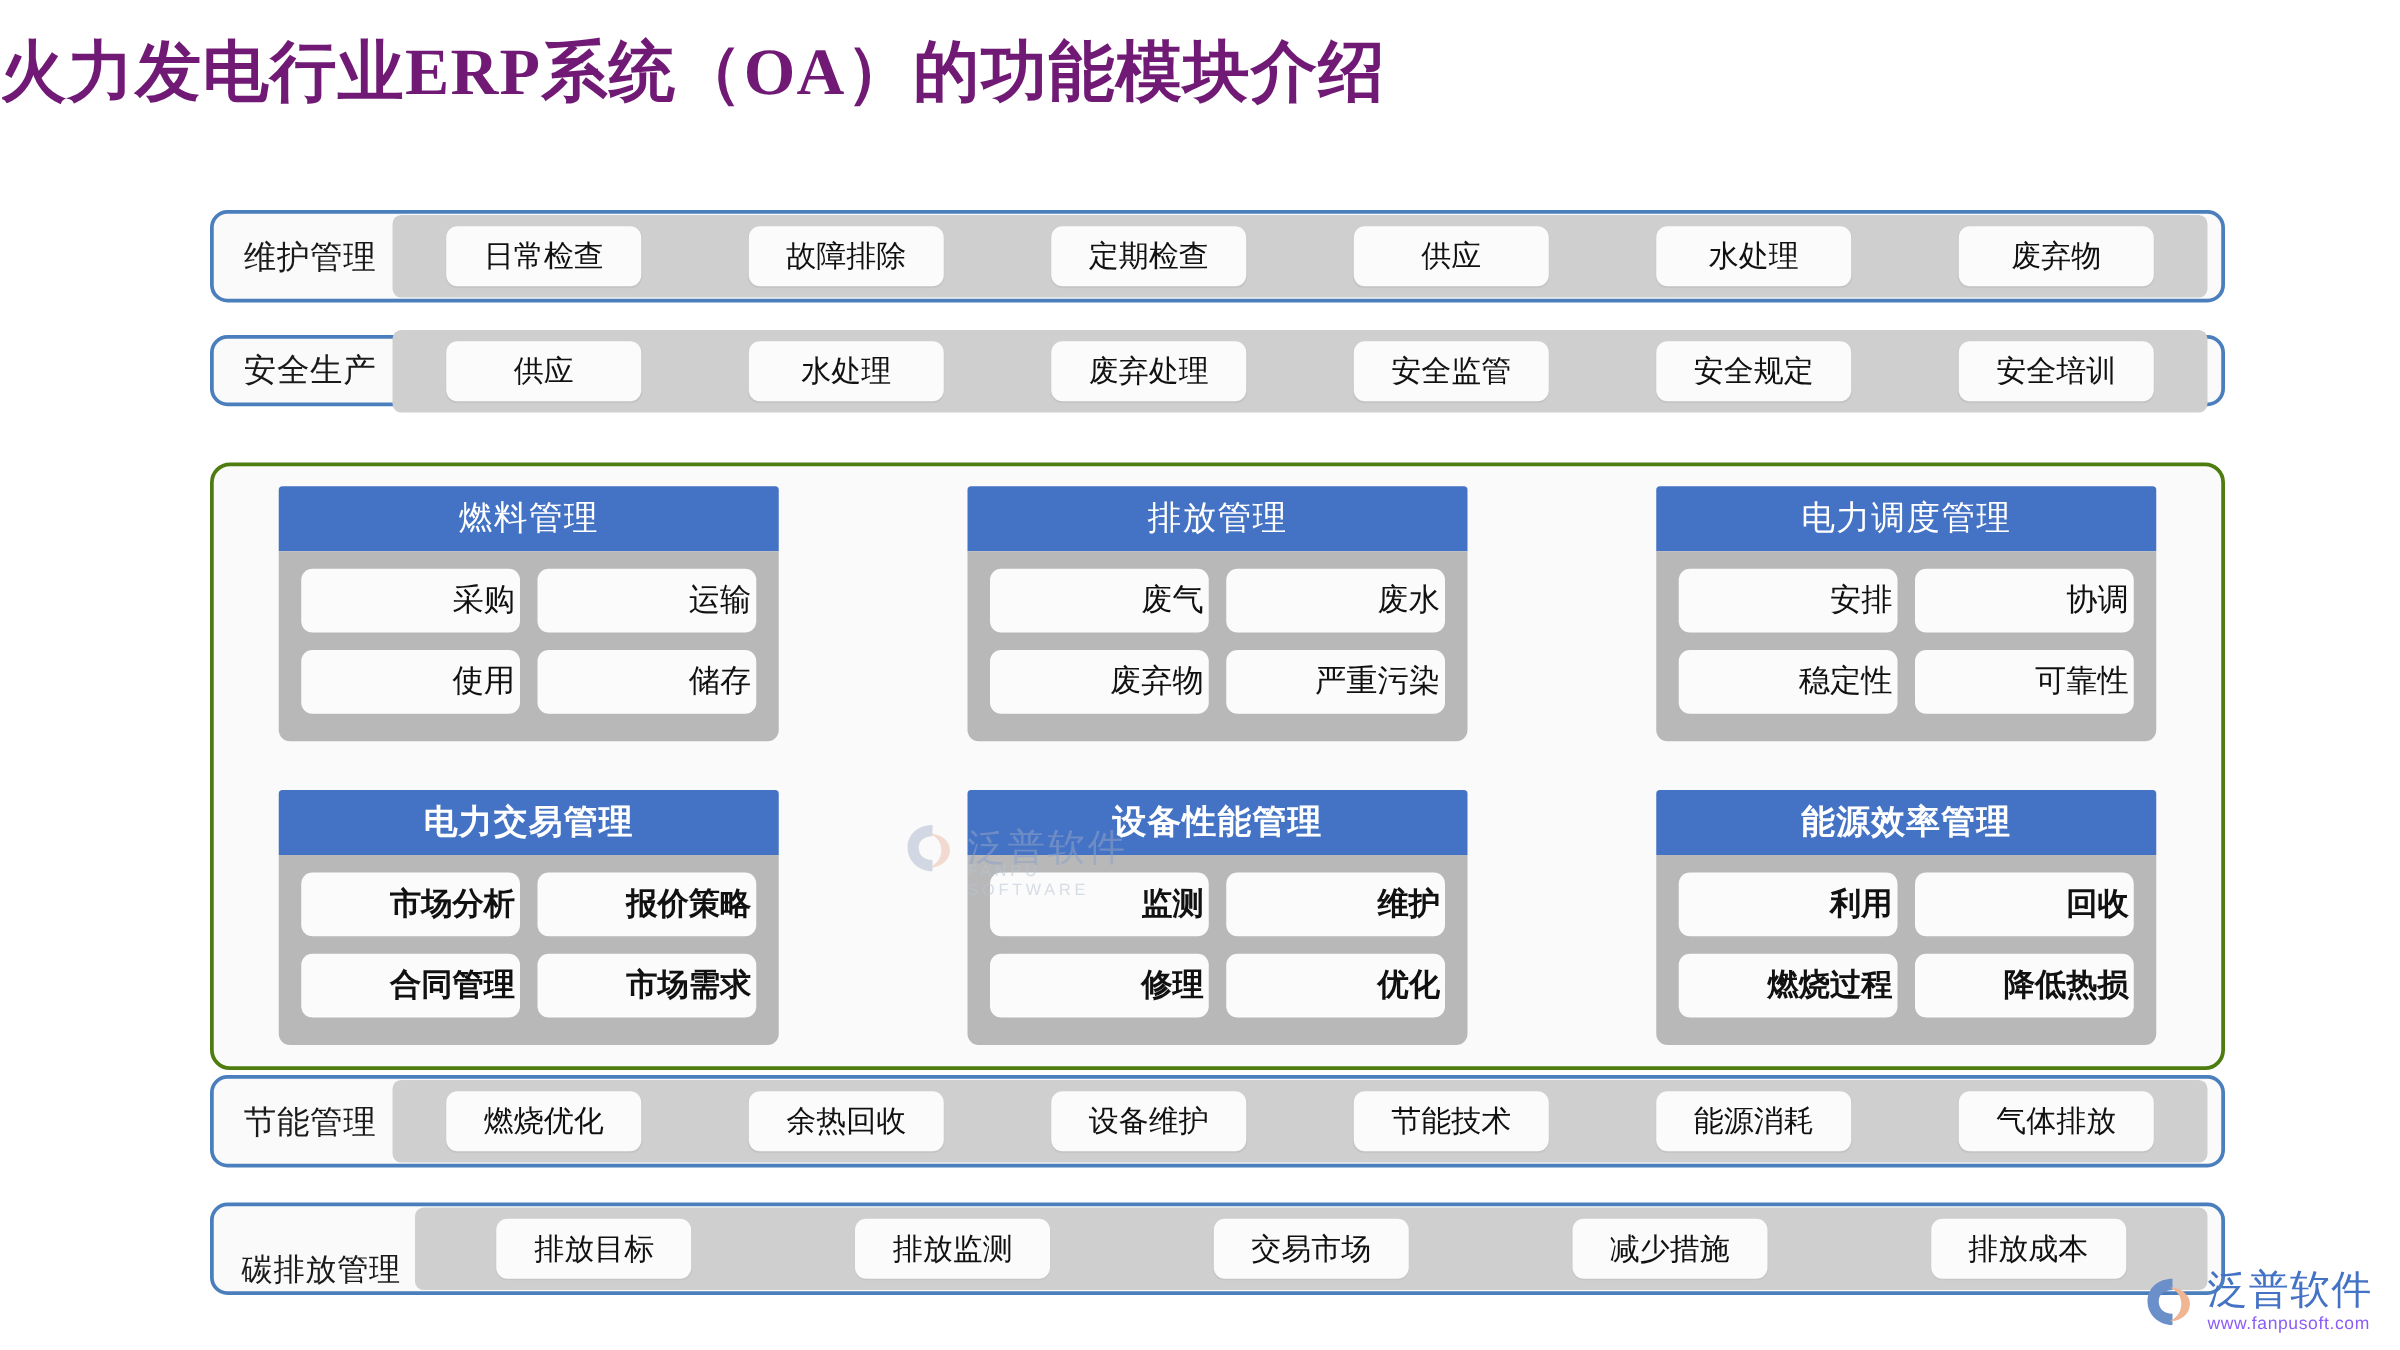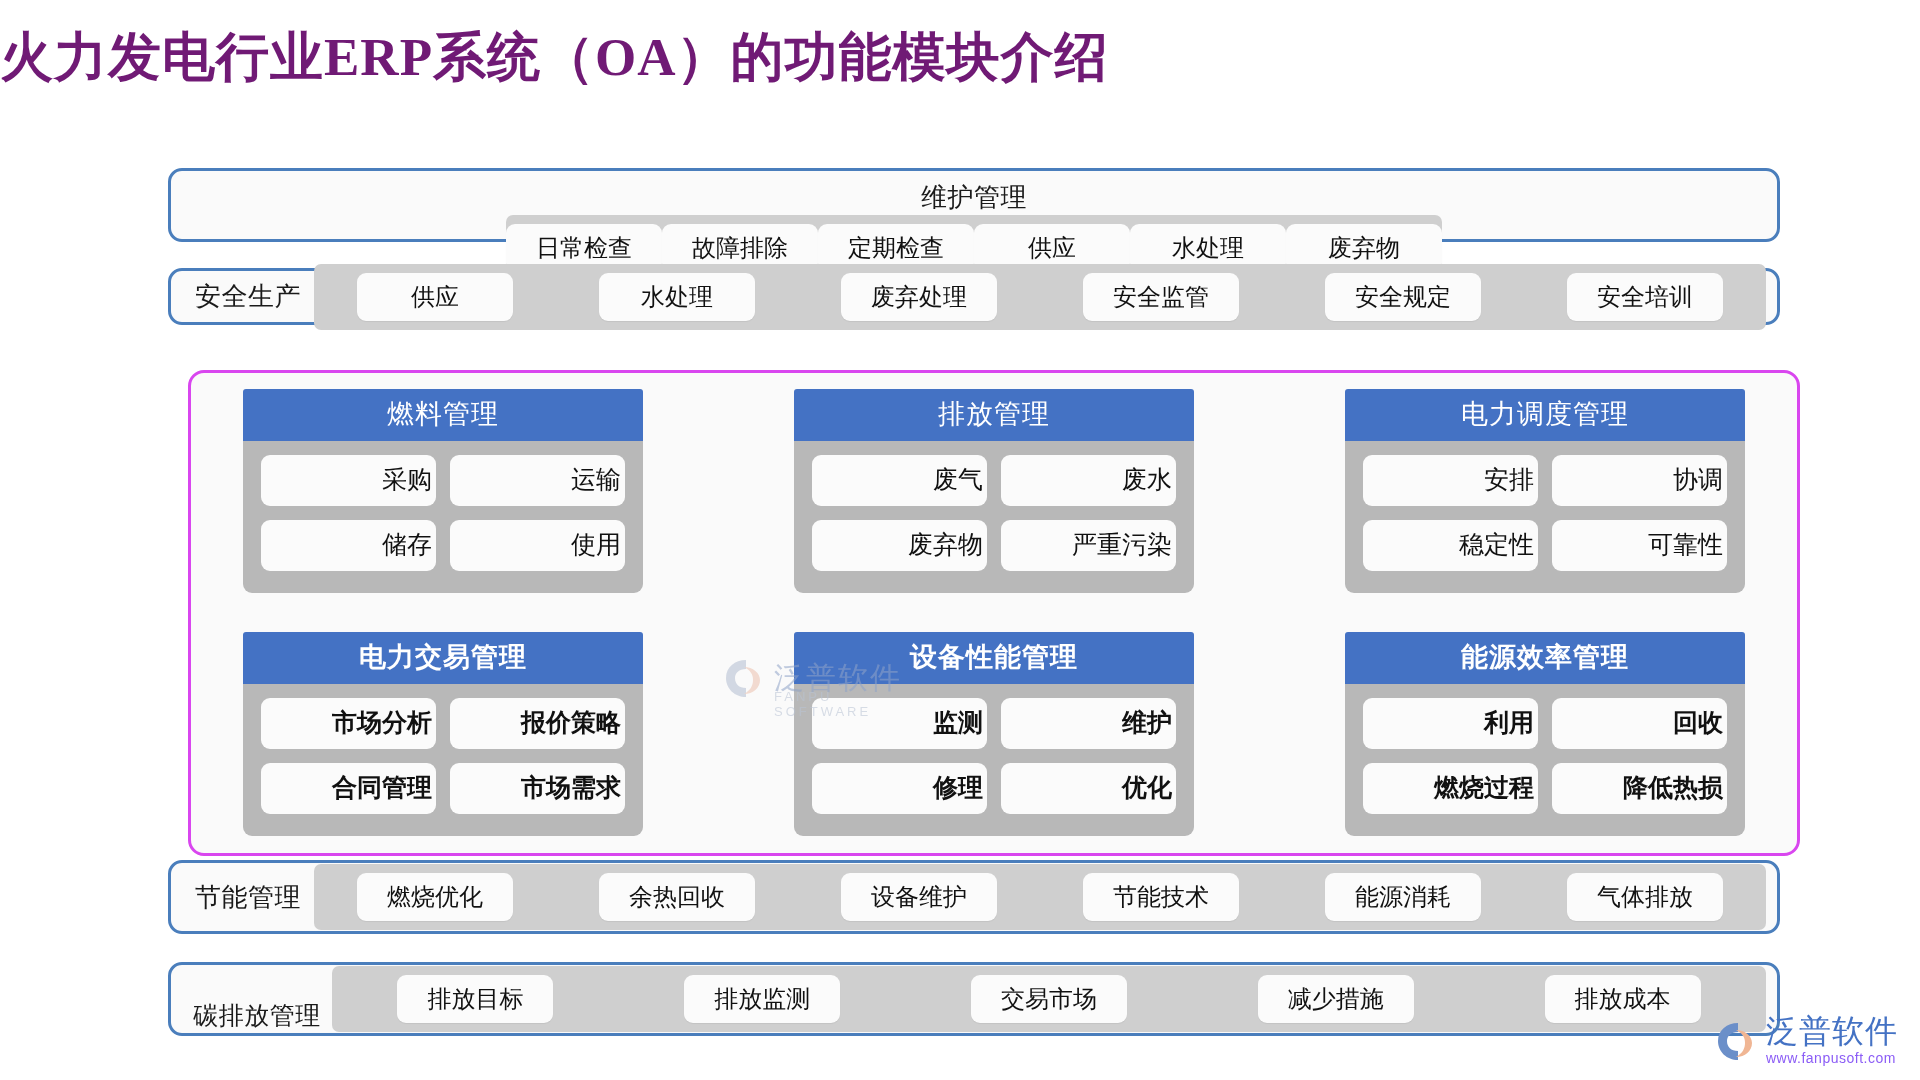--- a/index.html
+++ b/index.html
@@ -73,26 +73,25 @@
     white-space: nowrap;
     box-shadow: 0 1px 1px rgba(0,0,0,0.06);
     font-family: "Liberation Serif", "DejaVu Serif", serif;
   }
 
   
   #grid-container {
     position: absolute;
     left: 168px; top: 370px;
     width: 1612px; height: 486px;
-    border: 3px solid #d946ef;
+    border: 3px solid #4d7c0f;
     border-radius: 16px;
     background: #fafafa;
     box-sizing: border-box;
     padding: 16px 52px;
-    margin-left: 20px;
   }
   .card-grid {
     display: grid;
     grid-template-columns: repeat(3, 400px);
     grid-template-rows: repeat(2, 215px);
     justify-content: space-between;
     align-content: start;
     row-gap: 22px;
     height: 100%;
   }
@@ -176,21 +175,21 @@
     font-family: Liberation Sans, sans-serif; margin-top: 3px;
   }
 </style>
 </head>
 <body>
 
 <div id="page">
 
   <div class="title">火力发电行业ERP系统（OA）的功能模块介绍</div>
 
-  <div class="strip-row" id="row-top-0" style="top:168px;height:74px;flex-direction:column;">
+  <div class="strip-row" id="row-top-0" style="top:168px;height:74px;">
     <div class="strip-label">维护管理</div>
     <div class="strip-inner">
       <div class="pill">日常检查</div>
       <div class="pill">故障排除</div>
       <div class="pill">定期检查</div>
       <div class="pill">供应</div>
       <div class="pill">水处理</div>
       <div class="pill">废弃物</div>
     </div>
   </div>
@@ -208,22 +207,22 @@
   </div>
 
   <div id="grid-container">
     <div class="card-grid">
 
       <div class="card c1">
         <div class="card-header">燃料管理</div>
         <div class="card-body">
           <div class="cell">采购</div>
           <div class="cell">运输</div>
+          <div class="cell">使用</div>
           <div class="cell">储存</div>
-          <div class="cell">使用</div>
         </div>
       </div>
 
       <div class="card c2">
         <div class="card-header">排放管理</div>
         <div class="card-body">
           <div class="cell">废气</div>
           <div class="cell">废水</div>
           <div class="cell">废弃物</div>
           <div class="cell">严重污染</div>

